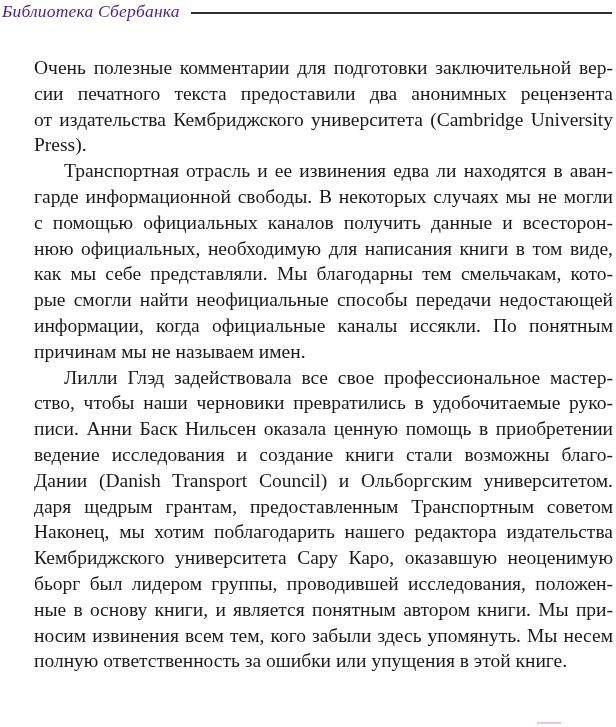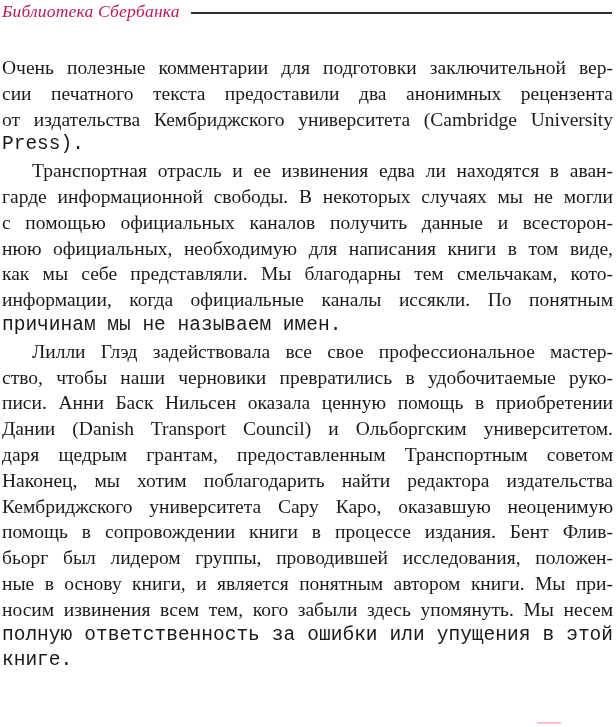--- a/index.html
+++ b/index.html
@@ -19,21 +19,21 @@
     right: 4px;
     height: 22px;
     display: flex;
     align-items: center;
   }
   .header-title {
     font-style: italic;
     font-size: 17.5px;
     letter-spacing: 0.2px;
     white-space: nowrap;
-    color: #be185d;
+    color: #4c1d95;
   }
   .header-rule {
     flex: 1;
     height: 2px;
     background: #2e2e2e;
     margin-left: 11px;
     margin-top: 3px;
   }
   .page-body {
     position: absolute;
@@ -42,23 +42,24 @@
     width: 611px;
     font-size: 19.5px;
     line-height: 25.8px;
   }
   .para { margin: 0; padding: 0; }
   .line {
     display: block;
     white-space: normal;
     text-align: justify;
     text-align-last: justify;
+    margin-left: 32px;
   }
   .line.indent { padding-left: 30px; }
-  .line.last { text-align-last: left; font-family: Liberation Mono, monospace; }
+  .line.last { text-align-last: left; }
   .pink-artifact {
     position: absolute;
     left: 537px;
     top: 722px;
     width: 24px;
     height: 2px;
     background: #f6c3d2;
   }
 </style>
 </head>
@@ -79,33 +80,34 @@
       <span class="line">от издательства Кембриджского университета (Cambridge University</span>
       <span class="line last">Press).</span>
     </div>
 
     <div class="para">
       <span class="line indent">Транспортная отрасль и ее извинения едва ли находятся в аван-</span>
       <span class="line">гарде информационной свободы. В некоторых случаях мы не могли</span>
       <span class="line">с помощью официальных каналов получить данные и всесторон-</span>
       <span class="line">нюю официальных, необходимую для написания книги в том виде,</span>
       <span class="line">как мы себе представляли. Мы благодарны тем смельчакам, кото-</span>
+      <span class="line">рые смогли найти неофициальные способы передачи недостающей</span>
       <span class="line">информации, когда официальные каналы иссякли. По понятным</span>
       <span class="line last">причинам мы не называем имен.</span>
     </div>
 
     <div class="para">
       <span class="line indent">Лилли Глэд задействовала все свое профессиональное мастер-</span>
       <span class="line">ство, чтобы наши черновики превратились в удобочитаемые руко-</span>
       <span class="line">писи. Анни Баск Нильсен оказала ценную помощь в приобретении</span>
+      <span class="line">ведение исследования и создание книги стали возможны благо-</span>
       <span class="line">Дании (Danish Transport Council) и Ольборгским университетом.</span>
       <span class="line">даря щедрым грантам, предоставленным Транспортным советом</span>
-      <span class="line">Наконец, мы хотим поблагодарить найти редактора издательства</span>
+      <span class="line">Наконец, мы хотим поблагодарить нашего редактора издательства</span>
       <span class="line">Кембриджского университета Сару Каро, оказавшую неоценимую</span>
-      <span class="line">помощь в сопровождении книги в процессе издания. Бент Флив-</span>
       <span class="line">бьорг был лидером группы, проводившей исследования, положен-</span>
       <span class="line">ные в основу книги, и является понятным автором книги. Мы при-</span>
       <span class="line">носим извинения всем тем, кого забыли здесь упомянуть. Мы несем</span>
       <span class="line last">полную ответственность за ошибки или упущения в этой книге.</span>
     </div>
 
   </main>
 
   <div class="pink-artifact"></div>
 

